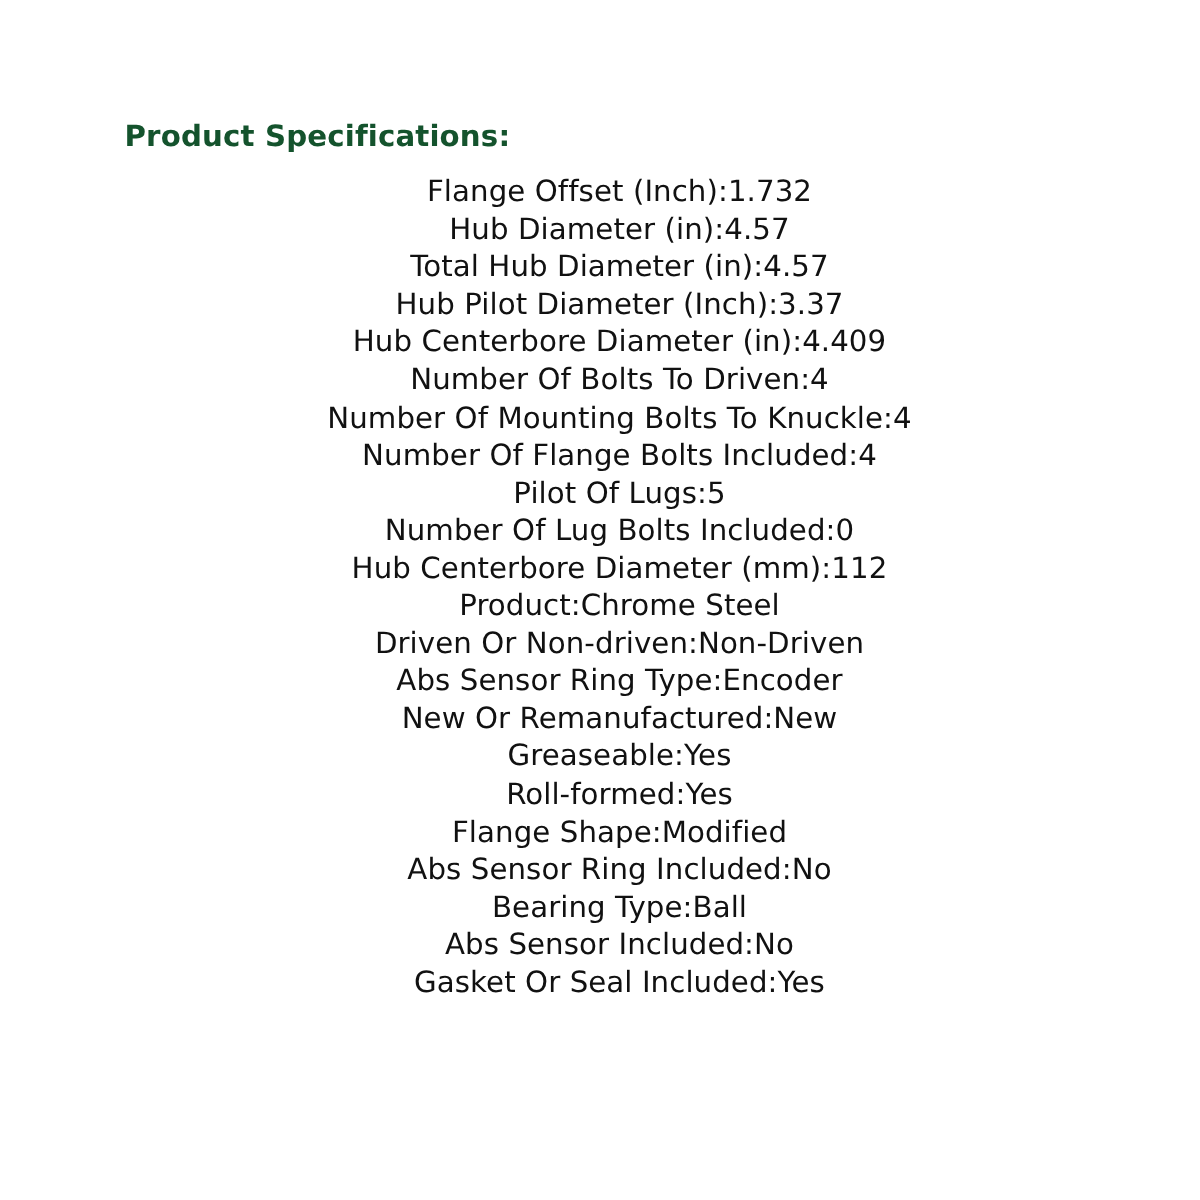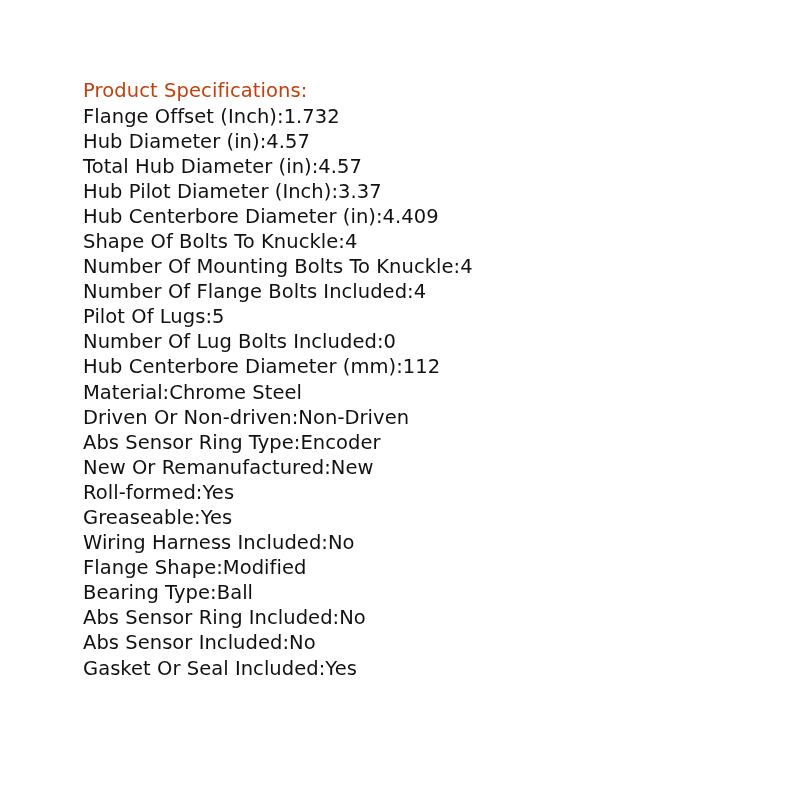--- a/index.html
+++ b/index.html
@@ -21,30 +21,31 @@
     box-sizing: border-box;
   }
   .spec-block {
     position: absolute;
     left: 83px;
     top: 78px;
     width: 660px;
   }
   .spec-title {
     font-size: 19.5px;
-    font-weight: normal;
+    font-weight: bold;
     line-height: 25px;
     letter-spacing: 0.1px;
     margin: 0 0 0.5px 0;
-    color: #c2410c;
+    color: #14532d;
   }
   .spec-list {
     list-style: none;
-    margin: 0;
+    margin: 12px;
     padding: 0;
+    text-align: center;
   }
   .spec-row {
     font-size: 19.5px;
     line-height: 25.1px;
     color: #111111;
     white-space: nowrap;
     letter-spacing: 0.05px;
   }
   .spec-label {
     font-weight: normal;
@@ -58,33 +59,32 @@
 
 <div class="sheet">
   <div class="spec-block">
     <div class="spec-title">Product Specifications:</div>
     <ul class="spec-list">
       <li class="spec-row"><span class="spec-label">Flange Offset (Inch):</span><span class="spec-value">1.732</span></li>
       <li class="spec-row"><span class="spec-label">Hub Diameter (in):</span><span class="spec-value">4.57</span></li>
       <li class="spec-row"><span class="spec-label">Total Hub Diameter (in):</span><span class="spec-value">4.57</span></li>
       <li class="spec-row"><span class="spec-label">Hub Pilot Diameter (Inch):</span><span class="spec-value">3.37</span></li>
       <li class="spec-row"><span class="spec-label">Hub Centerbore Diameter (in):</span><span class="spec-value">4.409</span></li>
-      <li class="spec-row"><span class="spec-label">Shape Of Bolts To Knuckle:</span><span class="spec-value">4</span></li>
+      <li class="spec-row"><span class="spec-label">Number Of Bolts To Driven:</span><span class="spec-value">4</span></li>
       <li class="spec-row"><span class="spec-label">Number Of Mounting Bolts To Knuckle:</span><span class="spec-value">4</span></li>
       <li class="spec-row"><span class="spec-label">Number Of Flange Bolts Included:</span><span class="spec-value">4</span></li>
       <li class="spec-row"><span class="spec-label">Pilot Of Lugs:</span><span class="spec-value">5</span></li>
       <li class="spec-row"><span class="spec-label">Number Of Lug Bolts Included:</span><span class="spec-value">0</span></li>
       <li class="spec-row"><span class="spec-label">Hub Centerbore Diameter (mm):</span><span class="spec-value">112</span></li>
-      <li class="spec-row"><span class="spec-label">Material:</span><span class="spec-value">Chrome Steel</span></li>
+      <li class="spec-row"><span class="spec-label">Product:</span><span class="spec-value">Chrome Steel</span></li>
       <li class="spec-row"><span class="spec-label">Driven Or Non-driven:</span><span class="spec-value">Non-Driven</span></li>
       <li class="spec-row"><span class="spec-label">Abs Sensor Ring Type:</span><span class="spec-value">Encoder</span></li>
       <li class="spec-row"><span class="spec-label">New Or Remanufactured:</span><span class="spec-value">New</span></li>
+      <li class="spec-row"><span class="spec-label">Greaseable:</span><span class="spec-value">Yes</span></li>
       <li class="spec-row"><span class="spec-label">Roll-formed:</span><span class="spec-value">Yes</span></li>
-      <li class="spec-row"><span class="spec-label">Greaseable:</span><span class="spec-value">Yes</span></li>
-      <li class="spec-row"><span class="spec-label">Wiring Harness Included:</span><span class="spec-value">No</span></li>
       <li class="spec-row"><span class="spec-label">Flange Shape:</span><span class="spec-value">Modified</span></li>
+      <li class="spec-row"><span class="spec-label">Abs Sensor Ring Included:</span><span class="spec-value">No</span></li>
       <li class="spec-row"><span class="spec-label">Bearing Type:</span><span class="spec-value">Ball</span></li>
-      <li class="spec-row"><span class="spec-label">Abs Sensor Ring Included:</span><span class="spec-value">No</span></li>
       <li class="spec-row"><span class="spec-label">Abs Sensor Included:</span><span class="spec-value">No</span></li>
       <li class="spec-row"><span class="spec-label">Gasket Or Seal Included:</span><span class="spec-value">Yes</span></li>
     </ul>
   </div>
 </div>
 
 </body></html>

